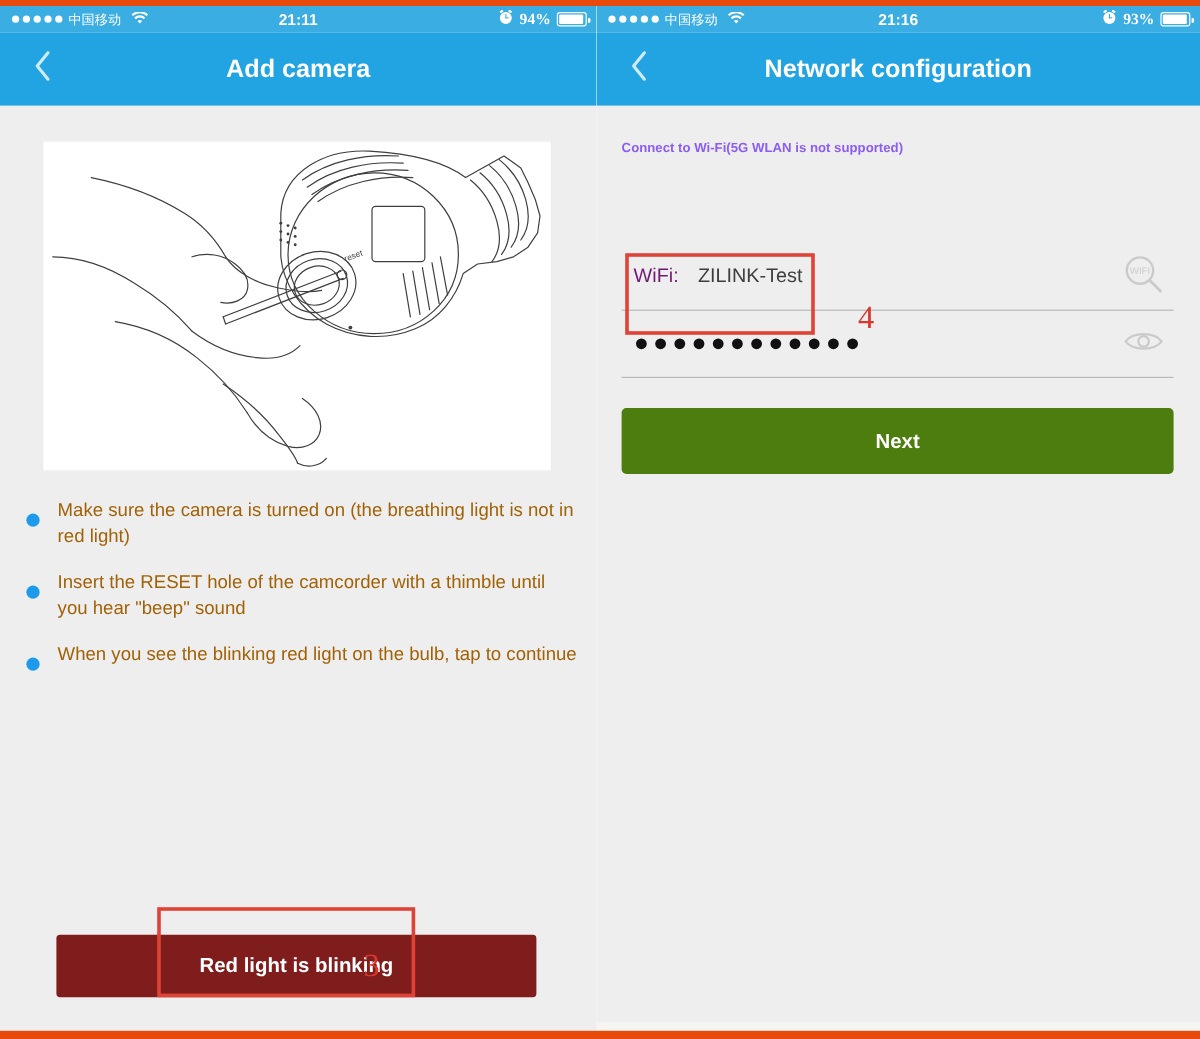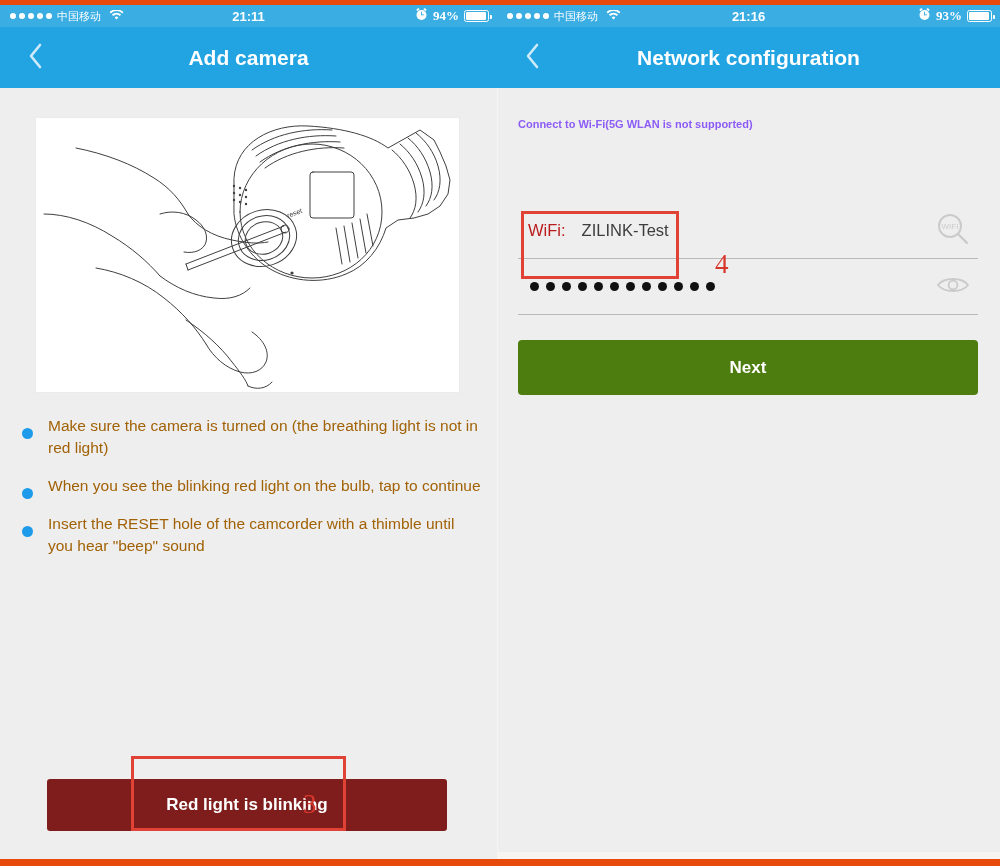--- a/index.html
+++ b/index.html
@@ -234,21 +234,21 @@
     width: 460px;
     height: 56px;
     border-bottom: 1px solid #b9b9b9;
     box-sizing: border-box;
     display: flex;
     align-items: center;
   }
   .field-wifi { top: 115px; }
   .field-pass { top: 171px; }
   .field-label {
-    color: #b91c1c;
+    color: #701a75;
     font-size: 16.5px;
     margin-left: 10px;
   }
   .field-value {
     color: #3d3d3d;
     font-size: 16.5px;
     margin-left: 16px;
   }
   .field-dots {
     margin-left: 12px;
@@ -426,25 +426,25 @@
         </svg>
       </div>
 
       <div class="bullets">
         <div class="bullet">
           <span class="dot"></span>
           <span>Make sure the camera is turned on (the breathing light is not in red light)</span>
         </div>
         <div class="bullet">
           <span class="dot"></span>
-          <span>When you see the blinking red light on the bulb, tap to continue</span>
+          <span>Insert the RESET hole of the camcorder with a thimble until you hear "beep" sound</span>
         </div>
         <div class="bullet">
           <span class="dot"></span>
-          <span>Insert the RESET hole of the camcorder with a thimble until you hear "beep" sound</span>
+          <span>When you see the blinking red light on the bulb, tap to continue</span>
         </div>
       </div>
 
       <button class="cta-left">Red light is blinking</button>
       <div class="annot-box-3"></div>
       <div class="annot-num-3">3</div>
 
     </div>
   </div>
 

